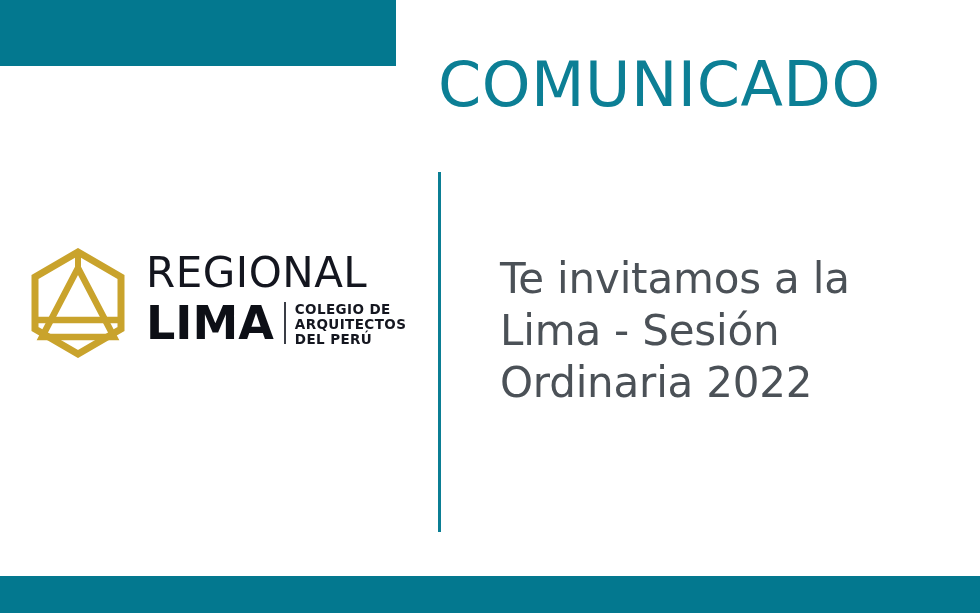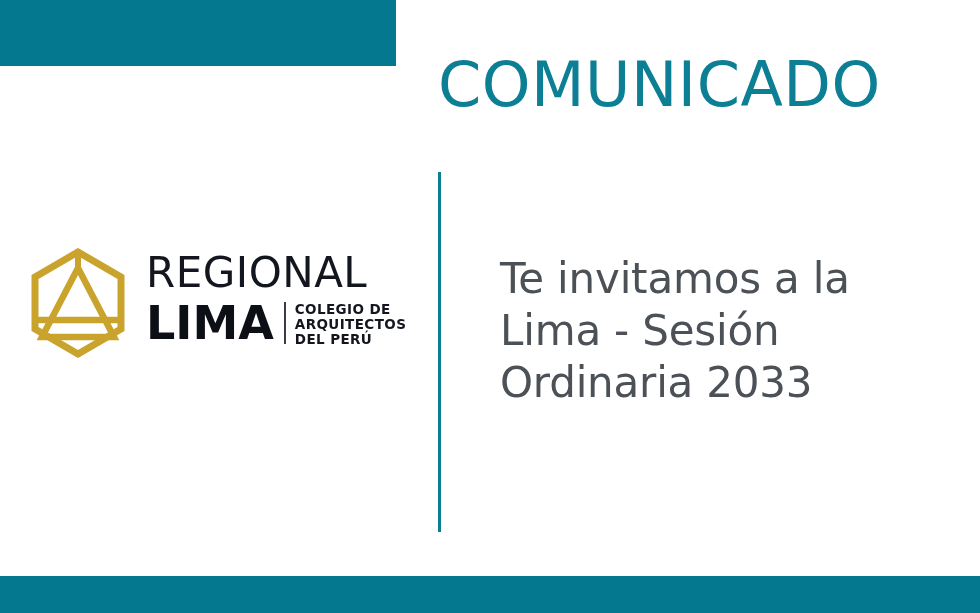--- a/index.html
+++ b/index.html
@@ -181,18 +181,18 @@
           <div class="cap-line">DEL PERÚ</div>
         </div>
       </div>
     </div>
 
   </div>
 
   <div class="headline">
     <div class="headline-line">Te invitamos a la</div>
     <div class="headline-line">Lima - Sesión</div>
-    <div class="headline-line">Ordinaria 2033</div>
+    <div class="headline-line">Ordinaria 2022</div>
   </div>
 
   <div class="bottom-band"></div>
 
 </div>
 
 </body></html>

